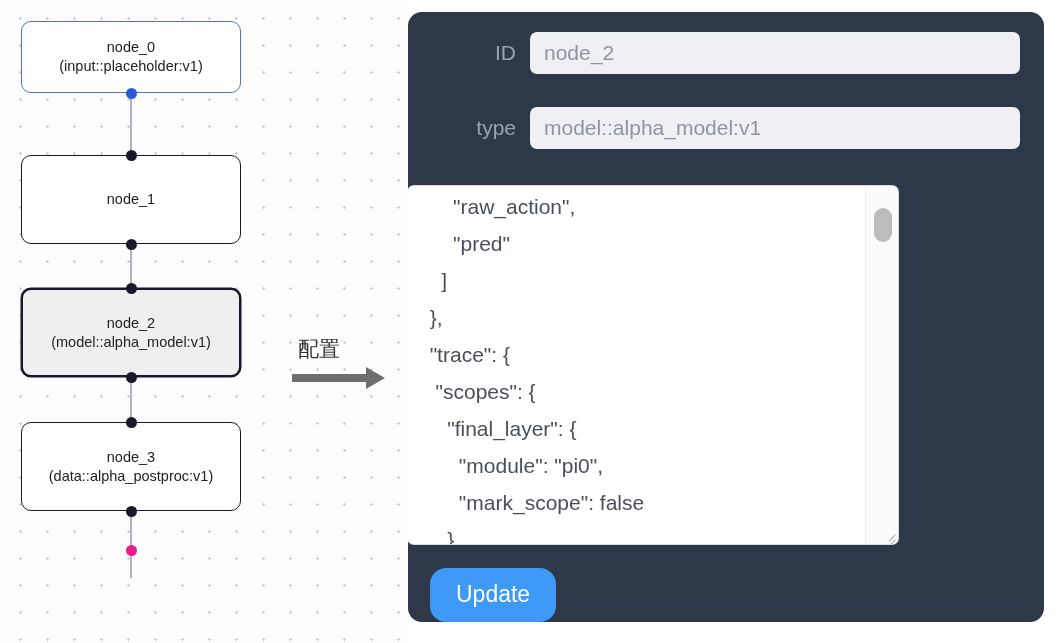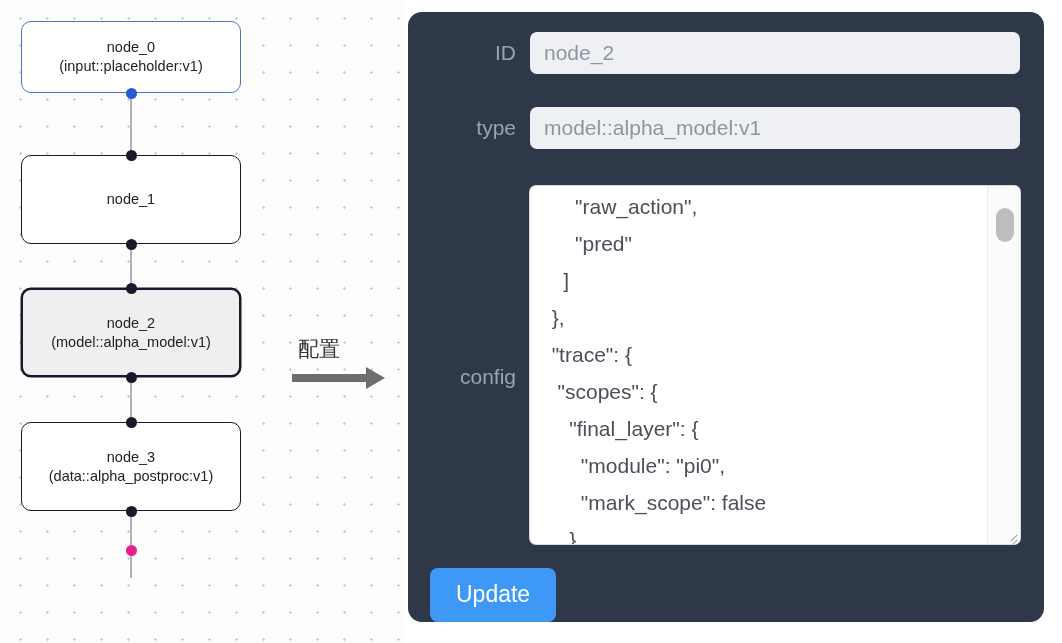--- a/index.html
+++ b/index.html
@@ -252,21 +252,21 @@
   #config-resizer .r1 { bottom: 2px;  width: 14px; }
   #config-resizer .r2 { bottom: 7px;  width: 9px; }
 
   #update-button {
     position: absolute;
     left: 22px;
     top: 556px;
     background: #3d99f5;
     color: #ffffff;
     border: none;
-    border-radius: 8px;
+    border-radius: 16px;
     font-family: "Liberation Sans", sans-serif;
     font-size: 23px;
     line-height: 26px;
     padding: 13px 26px 15px 26px;
     cursor: pointer;
   }
 </style>
 </head>
 <body>
 
@@ -319,21 +319,20 @@
       <div class="field-label">ID</div>
       <input class="field-input" id="id-input" type="text" value="node_2" style="">
     </div>
 
     <div class="field-row" id="row-type">
       <div class="field-label">type</div>
       <input class="field-input" id="type-input" type="text" value="model::alpha_model:v1" style="">
     </div>
 
     <div class="field-row" id="row-config">
-      <div id="config-label">config</div>
       <div class="textarea-wrap">
         <textarea id="config-text" spellcheck="false" style="">      "raw_action",
       "pred"
     ]
   },
   "trace": {
    "scopes": {
      "final_layer": {
        "module": "pi0",
        "mark_scope": false

